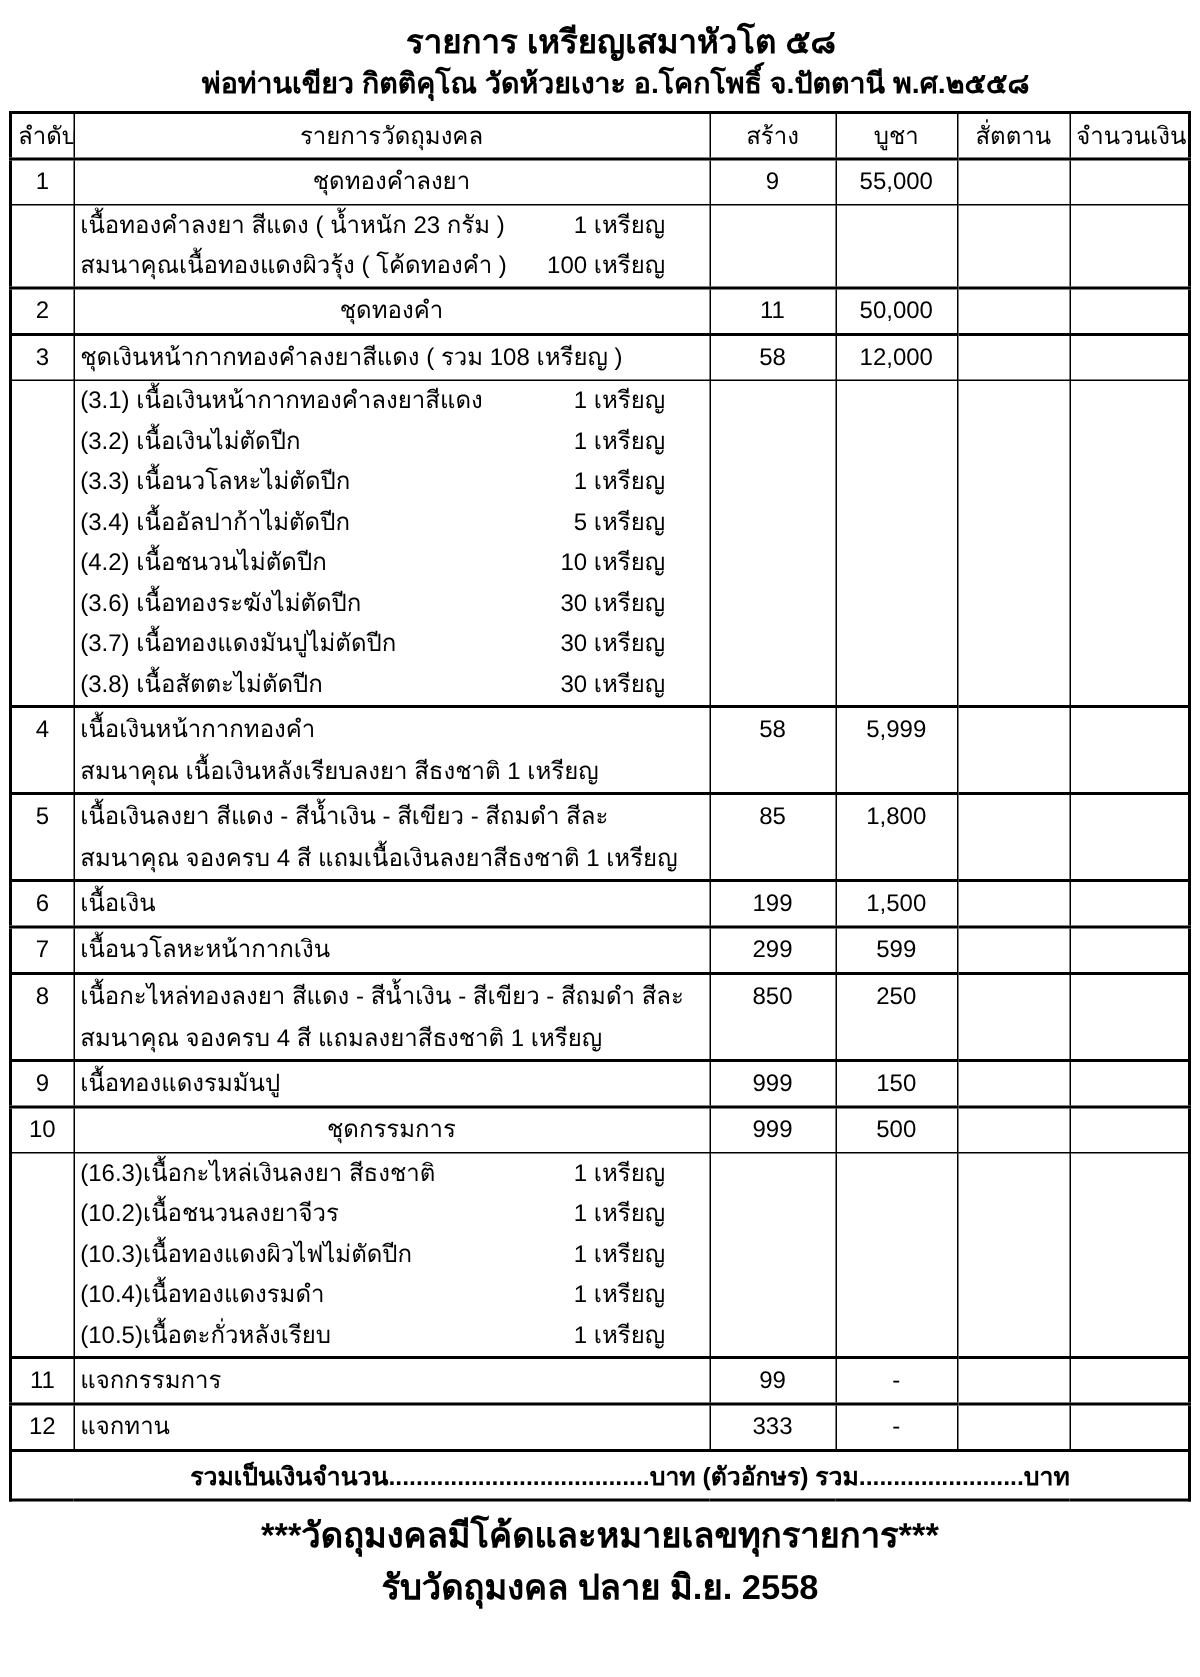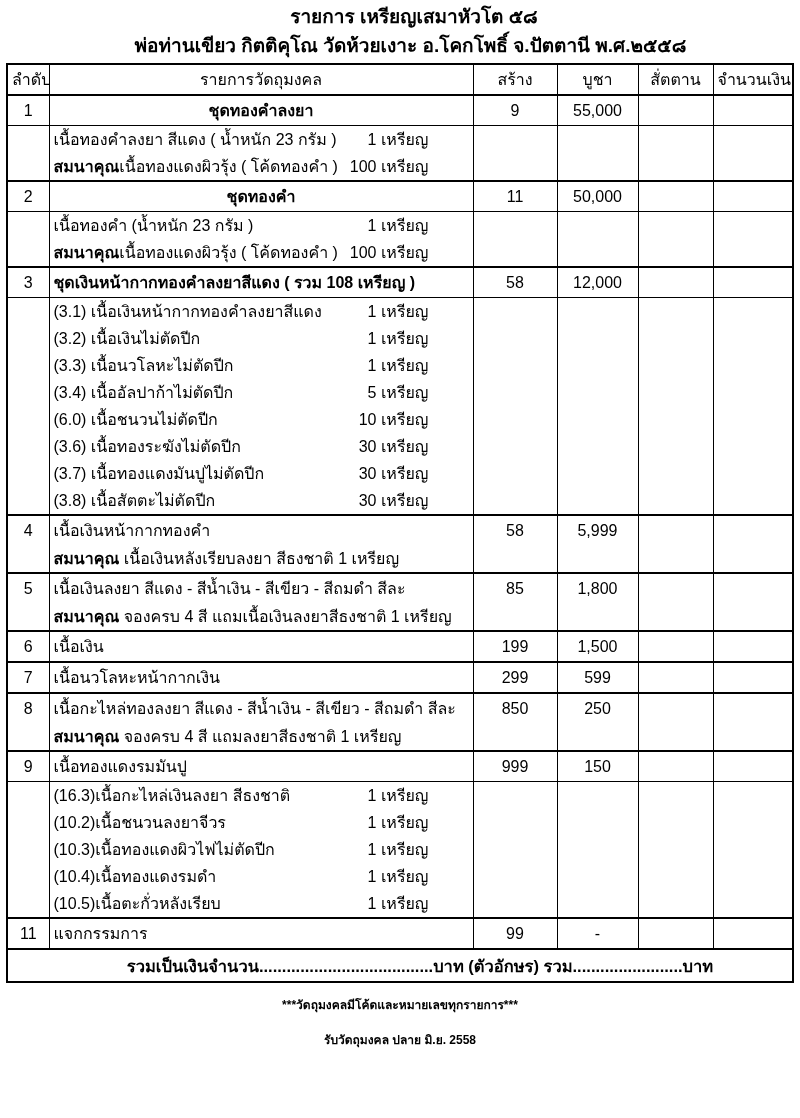--- a/index.html
+++ b/index.html
@@ -1,39 +1,39 @@
 <!DOCTYPE html>
 <html lang="th"><head>
 <meta charset="utf-8">
 <style>
   html,body{margin:0;padding:0;}
   body{
     width:800px;height:1118px;background:#ffffff;color:#000;
     font-family:"Liberation Sans","DejaVu Sans",sans-serif;
     -webkit-font-smoothing:antialiased;
   }
-  .title{ text-align:center;font-weight:bold;font-size:19px;padding-top:6px;line-height:22px;margin-left:28px;}
+  .title{ text-align:center;font-weight:bold;font-size:22px;padding-top:17px;line-height:22px;margin-left:28px;}
   .subtitle{ text-align:center;font-weight:bold;font-size:19px;margin-top:7px;line-height:22px;margin-left:21px;}
   table.order{
     border-collapse:collapse;table-layout:fixed;width:786px;margin:6px auto 0;
     border:2px solid #000;font-size:16px;
   }
   table.order th, table.order td{border:1px solid #000;padding:0 4px;vertical-align:top;overflow:hidden;}
   table.order th{font-weight:normal;height:29px;vertical-align:middle;text-align:center;white-space:nowrap;}
   tr.main > td{border-top:2px solid #000;}
   tr.total > td{border-top:2px solid #000;height:31px;vertical-align:middle;text-align:center;font-weight:bold;font-size:16.5px;padding-left:44px;}
   td.num{text-align:center;line-height:29px;}
   .mainline{line-height:29px;min-height:29px;white-space:nowrap;}
   .mainline.center{text-align:center;}
-  .bold{font-weight:bold;}
+  .bold{font-weight:normal;}
   .subline{display:flex;line-height:27px;height:27px;white-space:nowrap;}
-  .subline .qty{margin-left:auto;margin-right:40px;}
+  .subline .qty{margin-left:auto;margin-right:25px;}
   .bonusline{line-height:27px;height:27px;white-space:nowrap;}
   .notes{width:786px;margin:0 auto;text-align:center;}
-  .note{font-weight:bold;font-size:12px;line-height:20px;}
+  .note{font-weight:bold;font-size:23px;line-height:20px;}
   .note-1{margin-top:12px;}
   .note-2{margin-top:15px;}
 </style>
 </head>
 <body>
 
 <div class="title">รายการ เหรียญเสมาหัวโต ๕๘</div>
 <div class="subtitle">พ่อท่านเขียว กิตติคุโณ วัดห้วยเงาะ อ.โคกโพธิ์ จ.ปัตตานี พ.ศ.๒๕๕๘</div>
 
 <table class="order">
@@ -87,38 +87,20 @@
       <tr class="main">
         <td class="num">2</td>
         <td>
           <div class="mainline center bold">ชุดทองคำ</div>
         </td>
         <td class="num">11</td>
         <td class="num">50,000</td>
         <td></td>
         <td></td>
       </tr>
-      <tr class="sub">
-        <td class="num"></td>
-        <td>
-          <div class="subline">
-            <span class="label">เนื้อทองคำ (น้ำหนัก 23 กรัม )</span>
-            <span class="qty">1 เหรียญ</span>
-          </div>
-          <div class="subline">
-            <span class="bold">สมนาคุณ </span>
-            <span class="label">เนื้อทองแดงผิวรุ้ง ( โค้ดทองคำ )</span>
-            <span class="qty">100  เหรียญ</span>
-          </div>
-        </td>
-        <td class="num"></td>
-        <td class="num"></td>
-        <td></td>
-        <td></td>
-      </tr>
       <tr class="main">
         <td class="num">3</td>
         <td>
           <div class="mainline bold">ชุดเงินหน้ากากทองคำลงยาสีแดง ( รวม 108 เหรียญ )</div>
         </td>
         <td class="num">58</td>
         <td class="num">12,000</td>
         <td></td>
         <td></td>
       </tr>
@@ -135,21 +117,21 @@
           </div>
           <div class="subline">
             <span class="label">(3.3) เนื้อนวโลหะไม่ตัดปีก</span>
             <span class="qty">1  เหรียญ</span>
           </div>
           <div class="subline">
             <span class="label">(3.4) เนื้ออัลปาก้าไม่ตัดปีก</span>
             <span class="qty">5  เหรียญ</span>
           </div>
           <div class="subline">
-            <span class="label">(6.0) เนื้อชนวนไม่ตัดปีก</span>
+            <span class="label">(4.2) เนื้อชนวนไม่ตัดปีก</span>
             <span class="qty">10  เหรียญ</span>
           </div>
           <div class="subline">
             <span class="label">(3.6) เนื้อทองระฆังไม่ตัดปีก</span>
             <span class="qty">30  เหรียญ</span>
           </div>
           <div class="subline">
             <span class="label">(3.7) เนื้อทองแดงมันปูไม่ตัดปีก</span>
             <span class="qty">30  เหรียญ</span>
           </div>
@@ -219,20 +201,30 @@
       <tr class="main">
         <td class="num">9</td>
         <td>
           <div class="mainline">เนื้อทองแดงรมมันปู</div>
         </td>
         <td class="num">999</td>
         <td class="num">150</td>
         <td></td>
         <td></td>
       </tr>
+      <tr class="main">
+        <td class="num">10</td>
+        <td>
+          <div class="mainline center bold">ชุดกรรมการ</div>
+        </td>
+        <td class="num">999</td>
+        <td class="num">500</td>
+        <td></td>
+        <td></td>
+      </tr>
       <tr class="sub">
         <td class="num"></td>
         <td>
           <div class="subline">
             <span class="label">(16.3)เนื้อกะไหล่เงินลงยา สีธงชาติ</span>
             <span class="qty">1 เหรียญ</span>
           </div>
           <div class="subline">
             <span class="label">(10.2)เนื้อชนวนลงยาจีวร</span>
             <span class="qty">1  เหรียญ</span>
@@ -254,20 +246,30 @@
         <td class="num"></td>
         <td></td>
         <td></td>
       </tr>
       <tr class="main">
         <td class="num">11</td>
         <td>
           <div class="mainline">แจกกรรมการ</div>
         </td>
         <td class="num">99</td>
+        <td class="num">-</td>
+        <td></td>
+        <td></td>
+      </tr>
+      <tr class="main">
+        <td class="num">12</td>
+        <td>
+          <div class="mainline">แจกทาน</div>
+        </td>
+        <td class="num">333</td>
         <td class="num">-</td>
         <td></td>
         <td></td>
       </tr>
     </tbody>
   <tfoot>
     <tr class="total">
       <td colspan="6">รวมเป็นเงินจำนวน......................................บาท (ตัวอักษร) รวม........................บาท</td>
     </tr>
   </tfoot>

